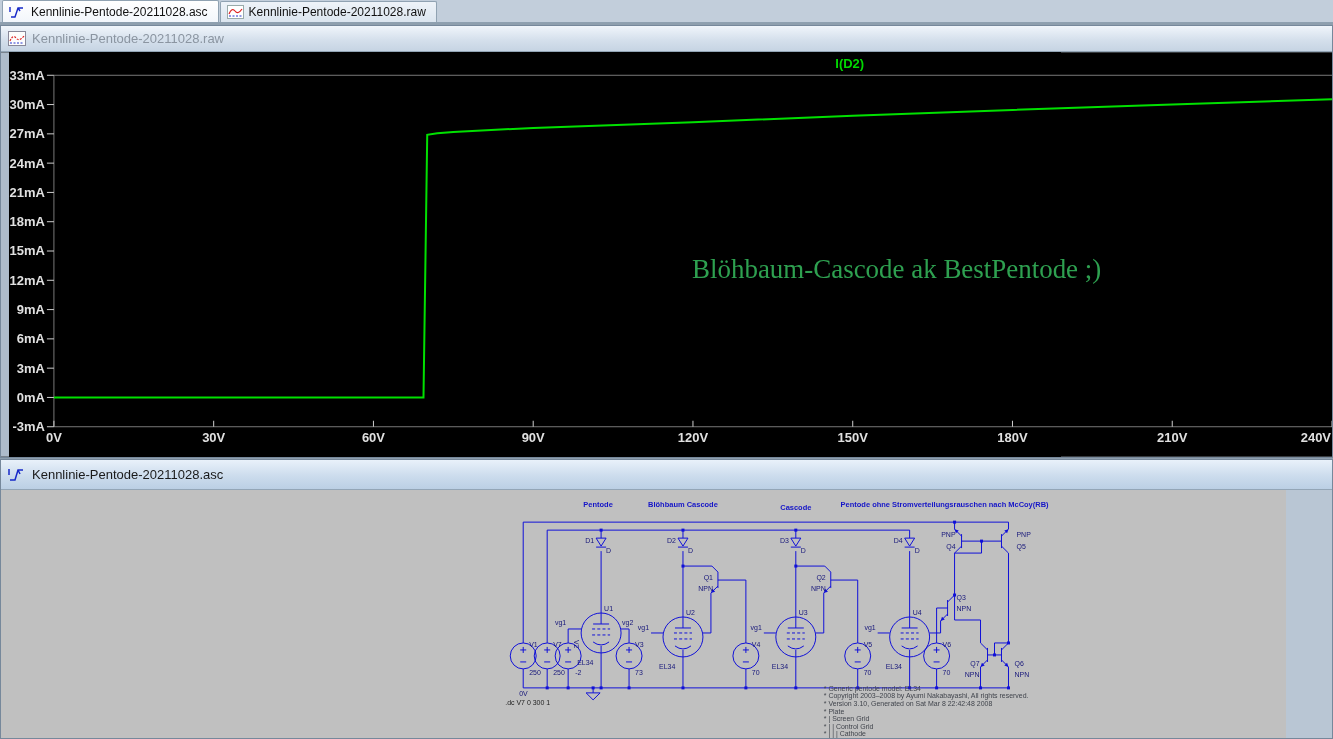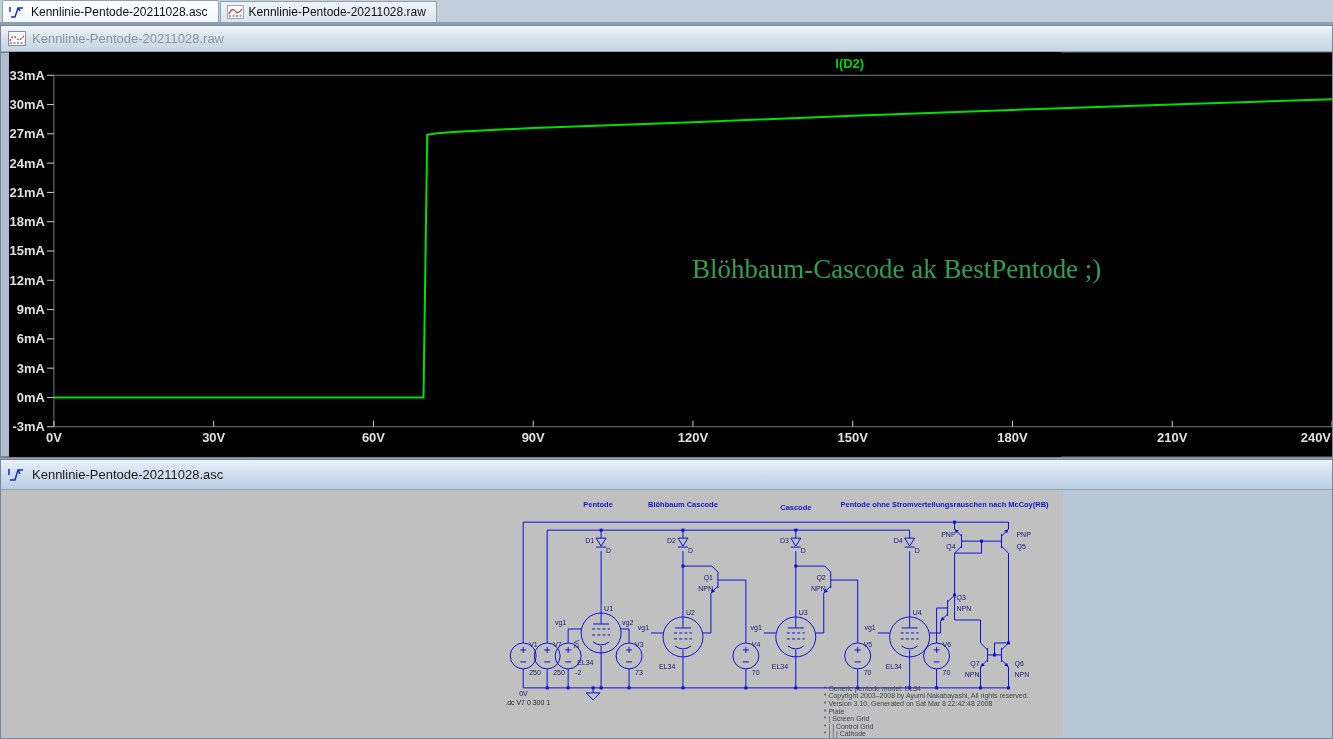--- a/index.html
+++ b/index.html
@@ -18,21 +18,21 @@
   .win-raw{top:25px;height:433px;}
   .win-asc{top:459px;height:280px;}
   .titlebar{height:26px;display:flex;align-items:center;gap:6px;padding-left:7px;
     background:linear-gradient(#f0f5fb,#d5e0ec 55%,#c6d4e3);border-bottom:1px solid #93a5b6;
     font-size:13px;}
   .win-asc .titlebar{height:30px;background:linear-gradient(#e9f1fa,#ccdced 55%,#bbcfe4);}
   .titlebar .ttl{color:#8b95a1;}
   .win-asc .titlebar .ttl{color:#1a1a1a;}
   .ticon{width:18px;height:15px;}
   .plot{position:relative;width:1060px;height:405px;background:#000;}
-  .schem{position:relative;width:1062px;height:248px;background:#c0c0c0;}
+  .schem{position:relative;width:1285px;height:248px;background:#c0c0c0;}
   svg{display:block;}
   
   .axlab{font:bold 13px "Liberation Sans",sans-serif;fill:#e0e0e0;}
   .trlab{font:bold 13px "Liberation Sans",sans-serif;}
   .anno{font:27px "Liberation Serif",serif;}
   
   .cmp{font:7px "Liberation Sans",sans-serif;fill:#16167a;}
   .net{font:7px "Liberation Sans",sans-serif;fill:#16167a;}
   .sec{font:bold 7.5px "Liberation Sans",sans-serif;fill:#1414c8;}
   .dir{font:7px "Liberation Sans",sans-serif;fill:#222;}

